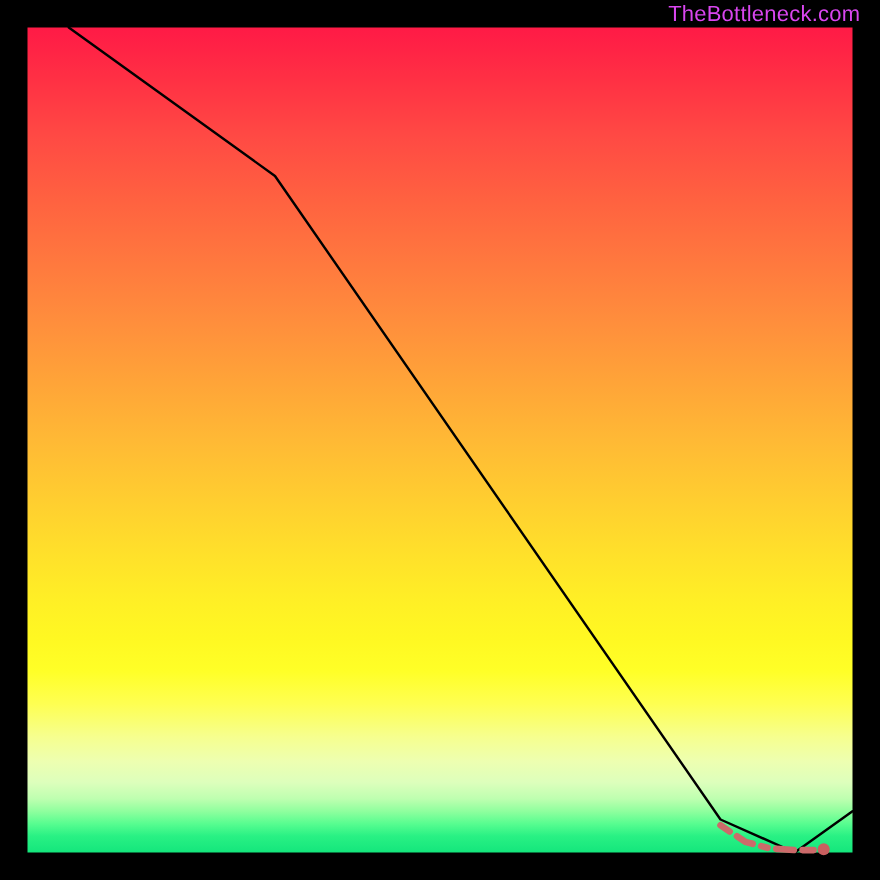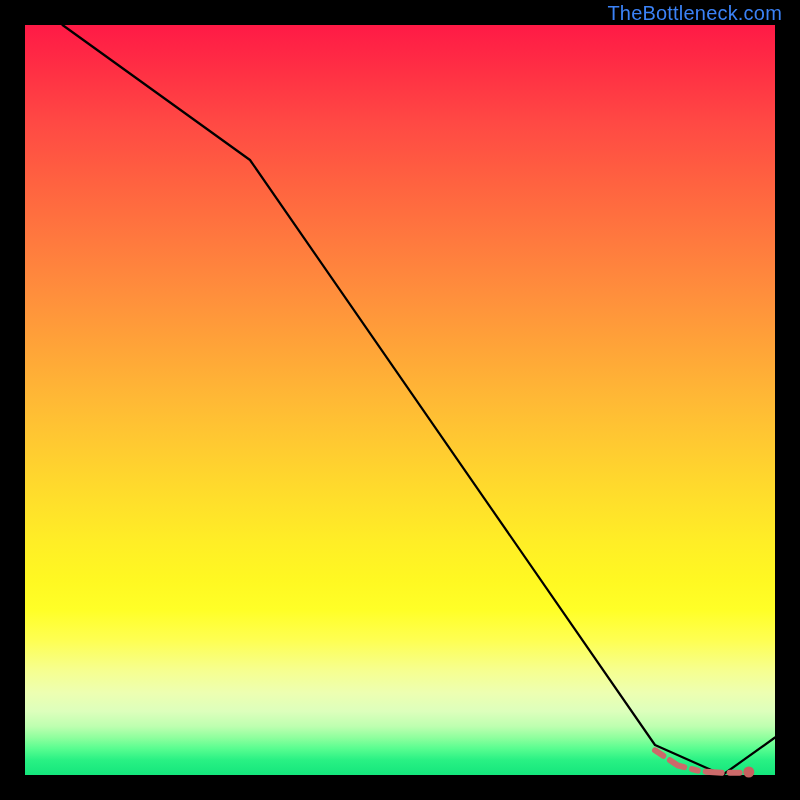--- a/index.html
+++ b/index.html
@@ -48,21 +48,21 @@
       #29f184 98%,
       #14e67c 100%
     );
   }
   .attribution {
     position: absolute;
     top: 2px;
     right: 18px;
     font-size: 20px;
     font-weight: 400;
-    color: #3b82f6;
+    color: #d946ef;
     letter-spacing: 0.2px;
     user-select: text;
   }
   svg.overlay {
     position: absolute;
     left: 0;
     top: 0;
     width: 800px;
     height: 800px;
     pointer-events: none;

